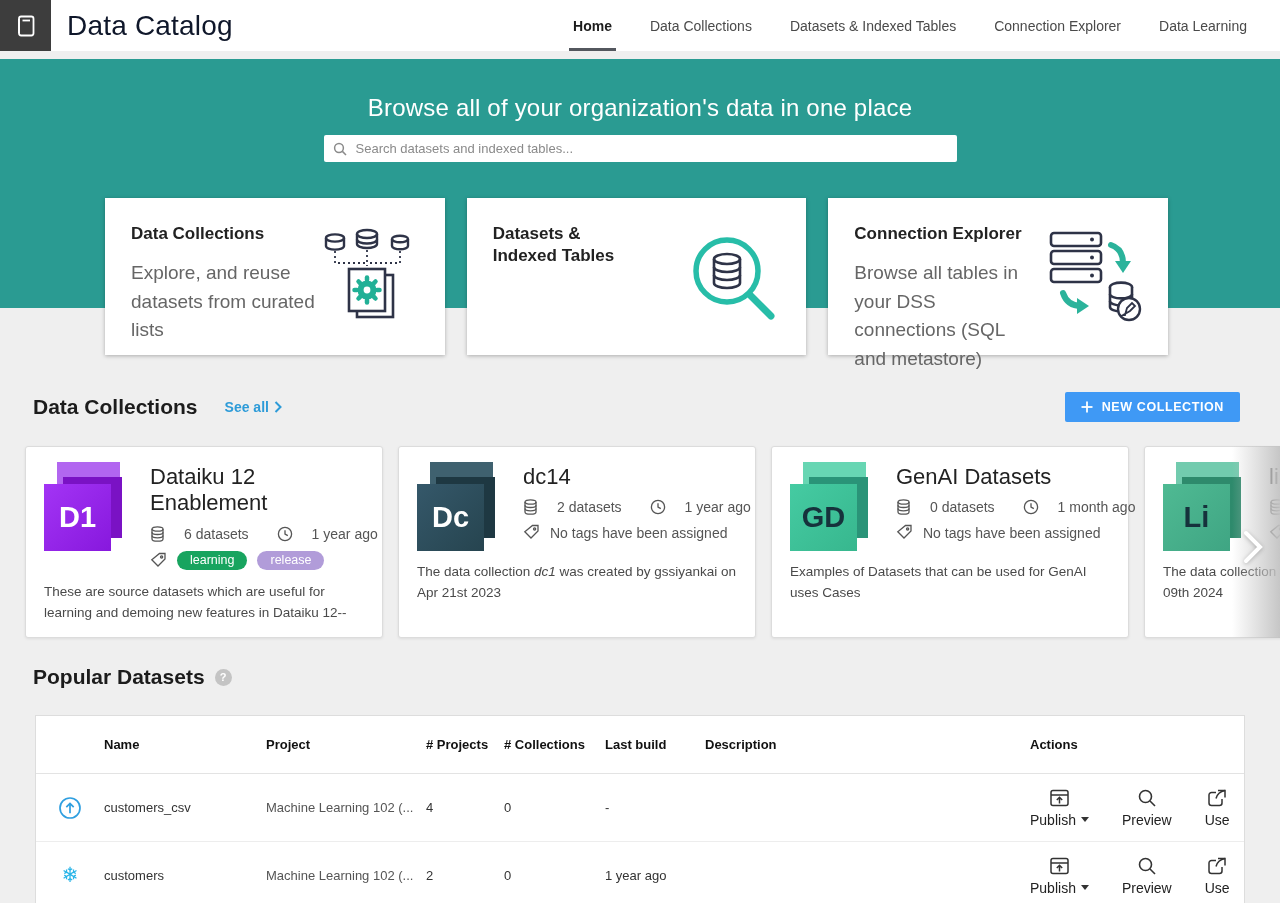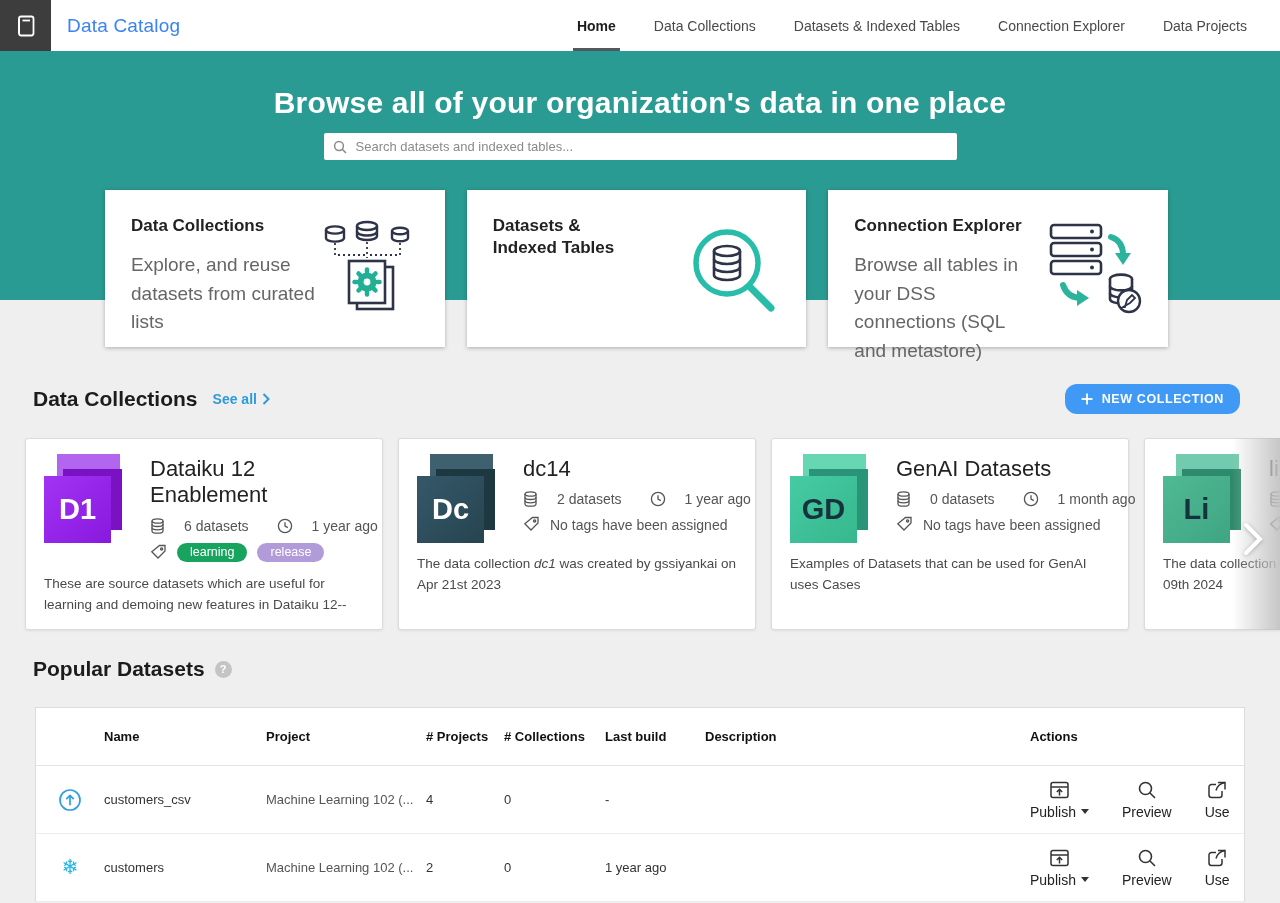--- a/index.html
+++ b/index.html
@@ -8,46 +8,46 @@
     width:1280px; height:903px; overflow:hidden;
     background:#efefef;
     font-family:"Liberation Sans", sans-serif;
     color:#222;
   }
   svg { display:block; }
 
   
   .topbar { height:51px; background:#fff; display:flex; align-items:center; }
   .logo-box { width:51px; height:51px; background:#3d3d3d; display:flex; align-items:center; justify-content:center; flex:0 0 51px; cursor:pointer; }
-  .app-title { margin-left:16px; font-size:19px; color:#3b82f6; font-weight:500; letter-spacing:.2px; }
+  .app-title { margin-left:16px; font-size:28px; color:#0f172a; font-weight:500; letter-spacing:.2px; }
   .tabs { margin-left:auto; display:flex; height:100%; padding-right:14px; }
   .tab { padding:0 19px; font-size:14px; color:#4a4a4a; display:flex; align-items:center; position:relative; cursor:pointer; white-space:nowrap; }
   .tab.active { color:#1c1c1c; font-weight:700; }
   .tab.active::after { content:""; position:absolute; left:15px; right:15px; bottom:0; height:3px; background:#53575e; }
 
   
   .hero { height:249px; background:#2a9b92; text-align:center; }
-  .hero-heading { margin:0; padding-top:35px; color:#fff; font-size:30px; font-weight:700; letter-spacing:.2px; }
+  .hero-heading { margin:8px; padding-top:35px; color:#fff; font-size:24px; font-weight:400; letter-spacing:.2px; }
   .searchbar { margin:13px auto 0; width:633px; height:27px; background:#fff; border-radius:2px; display:flex; align-items:center; padding:0 9px; }
   .searchbar input { border:none; outline:none; flex:1; font-size:13px; color:#333; margin-left:7px; font-family:inherit; background:transparent; }
   .searchbar input::placeholder { color:#8a8a8a; }
 
   
   .feature-row { display:flex; gap:22px; margin:-110px 0 0 105px; width:1063px; position:relative; z-index:2; }
   .feature-card { width:340px; height:157px; background:#fff; box-shadow:0 1px 4px rgba(0,0,0,.28); padding:25px 22px 20px 26px; display:flex; cursor:pointer; }
   .fc-text { width:185px; flex:0 0 185px; }
   .fc-title { font-size:17px; font-weight:600; color:#222; line-height:1.3; }
   .fc-desc { margin-top:14px; font-size:19px; color:#666; line-height:1.5; }
   .fc-icon { flex:1; display:flex; align-items:center; justify-content:center; }
 
   
   .section-head { display:flex; align-items:center; margin:37px 33px 0 33px; }
   .section-title { font-size:21px; font-weight:700; color:#1c1c1c; margin:0; }
-  .see-all { margin-left:15px; display:flex; align-items:center; gap:5px; color:#2d9bd8; font-size:14px; font-weight:600; cursor:pointer; }
-  .btn-new-collection { margin-left:auto; margin-right:7px; background:#3f99f5; border:none; color:#fff; font-family:inherit; font-size:12.5px; font-weight:700; letter-spacing:.6px; padding:8px 16px; border-radius:12px; display:flex; align-items:center; gap:9px; cursor:pointer; }
+  .see-all { margin-left:27px; display:flex; align-items:center; gap:5px; color:#2d9bd8; font-size:14px; font-weight:600; cursor:pointer; }
+  .btn-new-collection { margin-left:auto; margin-right:7px; background:#3f99f5; border:none; color:#fff; font-family:inherit; font-size:12.5px; font-weight:700; letter-spacing:.6px; padding:8px 16px; border-radius:2px; display:flex; align-items:center; gap:9px; cursor:pointer; }
 
   
   .carousel { position:relative; margin-top:24px; height:192px; }
   .car-track { display:flex; gap:15px; padding-left:25px; }
   .col-card { width:358px; flex:0 0 358px; height:192px; background:#fff; border:1px solid #dcdcdc; border-radius:3px; padding:15px 18px; box-shadow:0 1px 3px rgba(0,0,0,.08); cursor:pointer; }
   .col-top { display:flex; }
   .tile { width:84px; height:88px; position:relative; flex:0 0 84px; }
   .tile .t-mid  { position:absolute; left:13px; top:0;  width:63px; height:63px; }
   .tile .t-back { position:absolute; left:19px; top:15px; width:59px; height:61px; }
   .tile .t-front{ position:absolute; left:0; top:22px; width:67px; height:67px; display:flex; align-items:center; justify-content:center; font-size:29px; font-weight:700; }
@@ -100,21 +100,21 @@
         <line x1="6" y1="20" x2="6" y2="6"></line>
       </svg>
     </span>
   </div>
   <div class="app-title">Data Catalog</div>
   <div class="tabs">
     <div class="tab active">Home</div>
     <div class="tab">Data Collections</div>
     <div class="tab">Datasets &amp; Indexed Tables</div>
     <div class="tab">Connection Explorer</div>
-    <div class="tab">Data Projects</div>
+    <div class="tab">Data Learning</div>
   </div>
 </div>
 
 <div class="hero">
   <h1 class="hero-heading">Browse all of your organization's data in one place</h1>
   <div class="searchbar">
     <span>
       <svg width="14" height="14" viewBox="0 0 14 14" fill="none" stroke="#8a8a8a" stroke-width="1.5">
         <circle cx="6" cy="6" r="4.4"></circle>
           <line x1="9.4" y1="9.4" x2="13" y2="13"></line>

